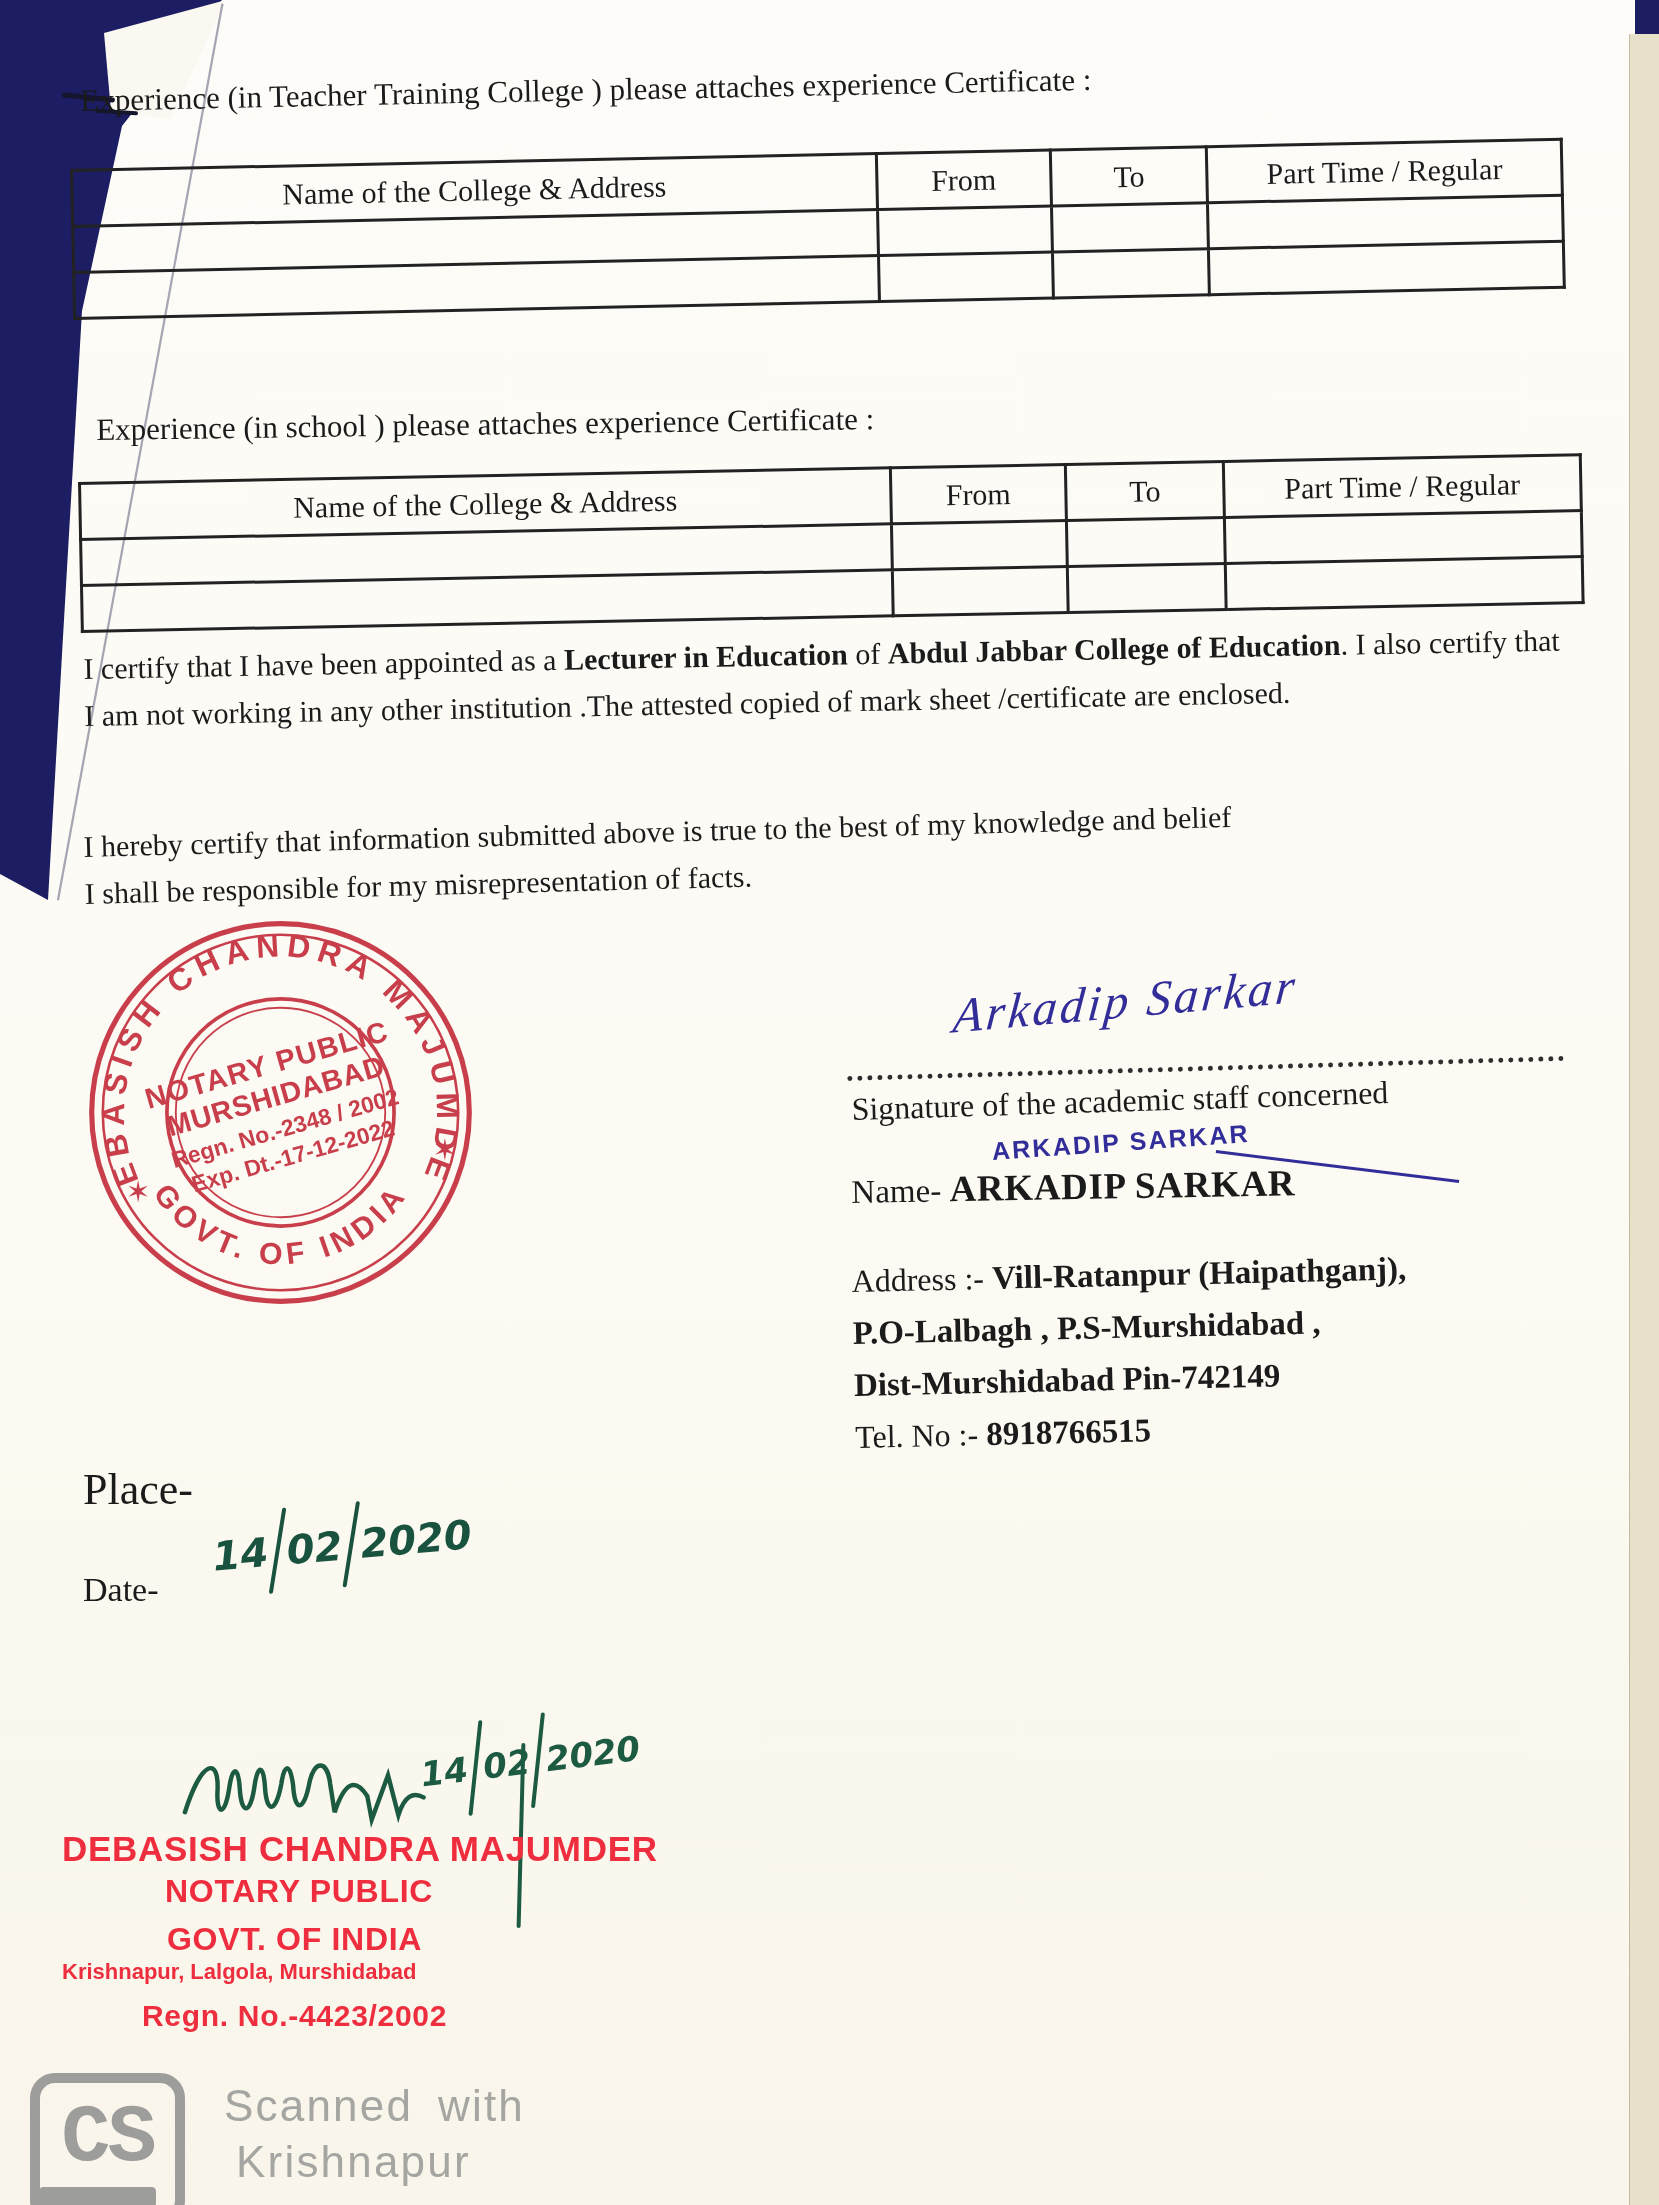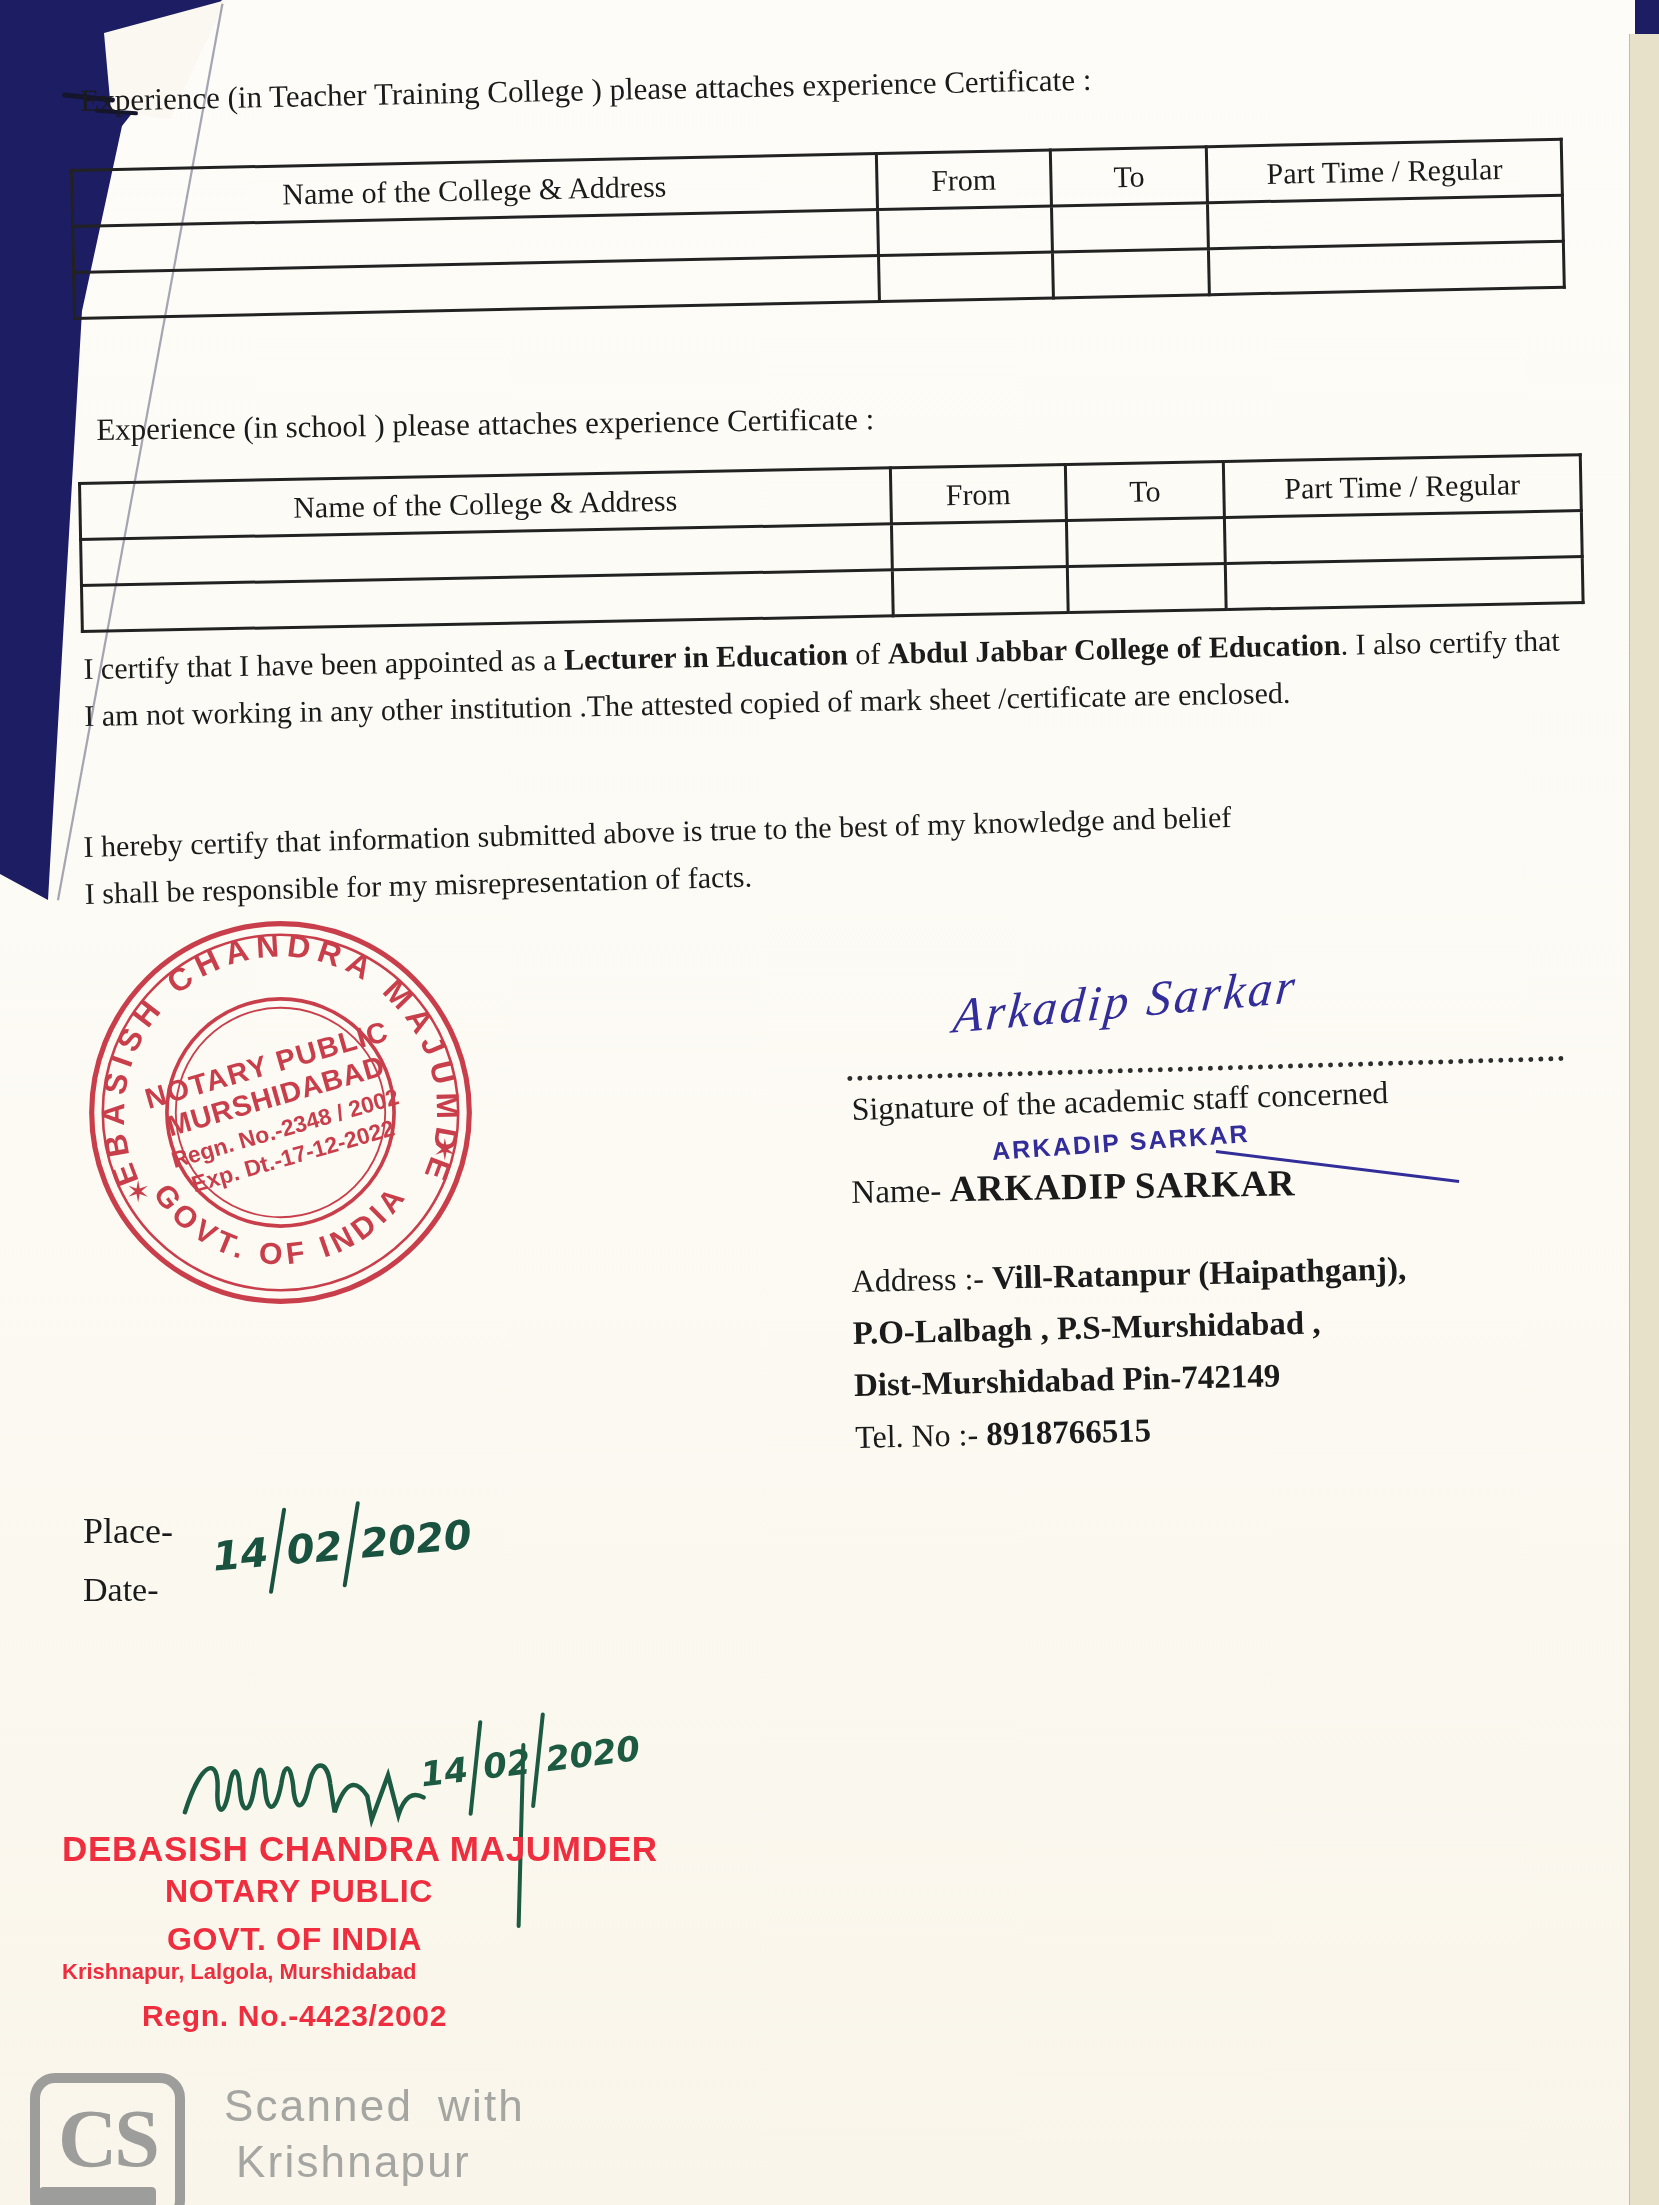--- a/index.html
+++ b/index.html
@@ -51,21 +51,21 @@
   .sig-caps{left:991px;top:1137px;font-family:"Liberation Sans",sans-serif;font-weight:600;
             font-size:25px;letter-spacing:2.2px;color:#322d99;transform:rotate(-4deg);transform-origin:left top;}
   .sig-caps-flick{left:1215px;top:1165px;width:245px;height:3px;background:#322d99;transform:rotate(7deg);}
   .name-line{left:851px;top:1169px;font-size:33px;transform:rotate(-1deg);transform-origin:left top;}
   .name-line .val{font-size:37px;font-weight:bold;letter-spacing:0.7px;}
 
   .addr{left:851px;top:1255px;width:741px;font-size:32px;line-height:1.58;
         transform:rotate(-1.3deg);transform-origin:left top;}
   .addr .b{font-size:33px;}
 
-  .place{left:83px;top:1510px;font-size:36px;}
+  .place{left:83px;top:1464px;font-size:44px;}
   .date{left:83px;top:1553px;font-size:34px;margin-top:18px;}
   .hand-date{left:209px;top:1513px;display:flex;align-items:center;gap:7.4px;color:#1a5240;
              font-family:"DejaVu Sans",sans-serif;font-style:oblique;font-size:40px;font-weight:600;
              transform:rotate(-5deg);transform-origin:left top;}
   .hand-date .slash{width:3.7px;height:87px;background:#1a5240;transform:rotate(14deg);border-radius:2.2px;}
 
   
   .scribble{left:179px;top:1747px;width:252px;height:89px;}
   .hand-date2{left:415px;top:1727px;display:flex;align-items:center;gap:6px;color:#1c5a41;
               font-family:"DejaVu Sans",sans-serif;font-style:oblique;font-size:34px;font-weight:600;
@@ -76,21 +76,21 @@
   .redblock{font-family:"Liberation Sans",sans-serif;font-weight:bold;color:#ee2e3e;}
   .red1{left:62px;top:1829px;font-size:35px;letter-spacing:0.7px;}
   .red2{left:165px;top:1873px;font-size:32px;letter-spacing:0.7px;}
   .red3{left:167px;top:1921px;font-size:32px;letter-spacing:0.7px;}
   .red4{left:62px;top:1959px;font-size:22px;}
   .red5{left:142px;top:1999px;font-size:30px;letter-spacing:0.7px;}
 
   
   .cs-logo{left:30px;top:2073px;width:135px;height:132px;border:10.4px solid #9d9d9b;border-radius:25px;
            display:flex;align-items:center;justify-content:center;}
-  .cs-logo .cs-text{font-family:Liberation Serif, serif;font-weight:bold;font-size:82px;
+  .cs-logo .cs-text{font-family:Liberation Mono, monospace;font-weight:bold;font-size:82px;
                     color:#9d9d9b;letter-spacing:-3px;margin-top:-21px;}
   .cs-band{position:absolute;left:-1.5px;bottom:-3px;width:117px;height:31px;background:#9d9d9b;
            border-radius:4.4px 4.4px 16.3px 16.3px;}
   .fw1{left:224px;top:2081px;}
   .fw2{left:236px;top:2137px;}
   .fgray{font-family:"Liberation Sans",sans-serif;font-size:44px;color:#a5a5a2;letter-spacing:2.2px;word-spacing:10.4px;}
 </style>
 </head>
 <body>
 

